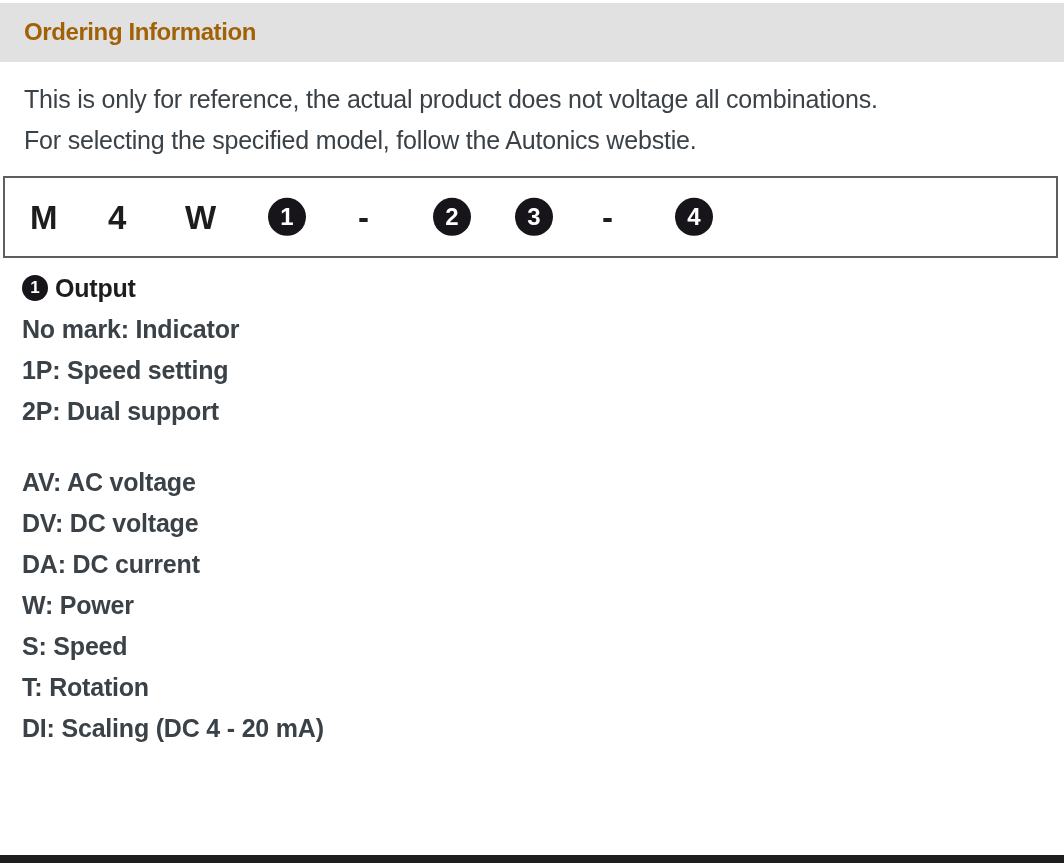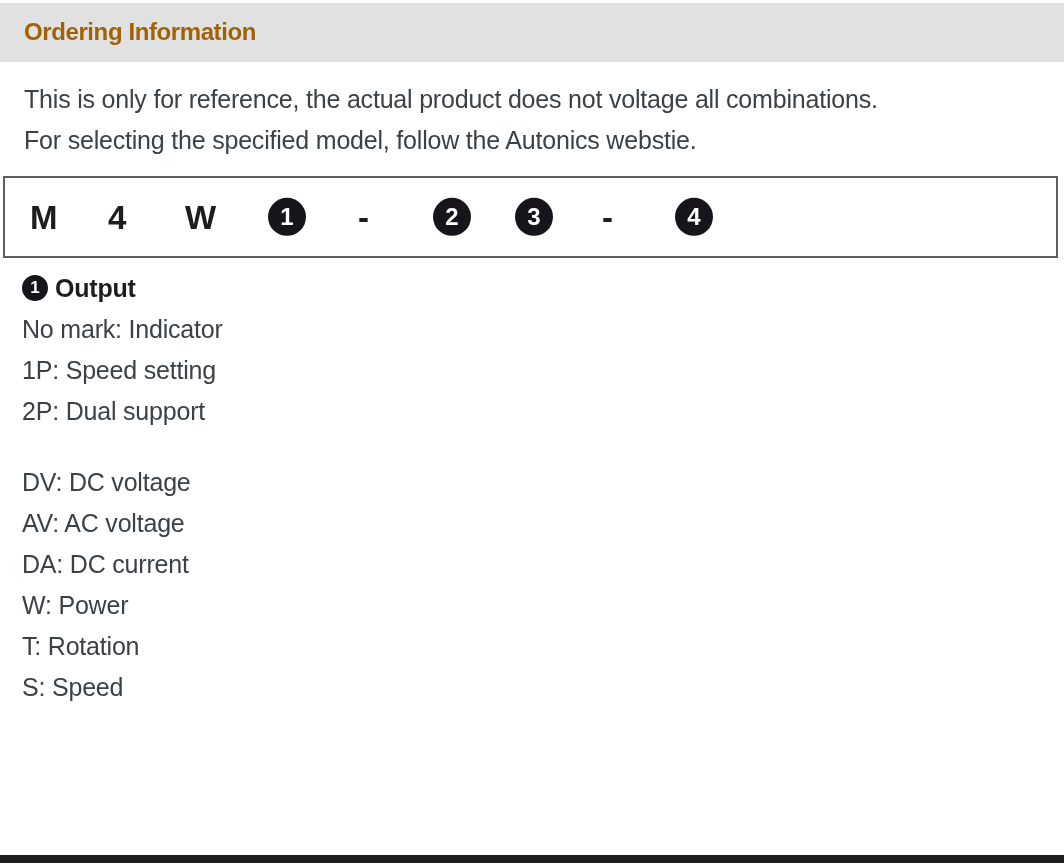--- a/index.html
+++ b/index.html
@@ -145,20 +145,21 @@
     letter-spacing: -0.2px;
   }
   .group-title .badge-sm { margin-right: 7px; }
 
   .item {
     font-size: 25px;
     line-height: 41px;
     color: #3a4147;
     white-space: nowrap;
     letter-spacing: -0.2px;
+    font-weight: bold;
   }
 
   .spacer { height: 30px; }
   .spacer-tall { height: 58px; }
 
   
   .bottom-bar {
     position: absolute;
     left: 0;
     top: 855px;
@@ -198,26 +199,27 @@
   <div class="legend">
     <div class="col col-left" id="col-left">
         <div class="group">
           <div class="group-title"><span class="badge badge-sm">1</span><span>Output</span></div>
           <div class="item">No mark: Indicator</div>
           <div class="item">1P: Speed setting</div>
           <div class="item">2P: Dual support</div>
         </div>
         <div class="spacer"></div>
         <div class="group">
+          <div class="item">AV: AC voltage</div>
           <div class="item">DV: DC voltage</div>
-          <div class="item">AV: AC voltage</div>
           <div class="item">DA: DC current</div>
           <div class="item">W: Power</div>
+          <div class="item">S: Speed</div>
           <div class="item">T: Rotation</div>
-          <div class="item">S: Speed</div>
+          <div class="item">DI: Scaling (DC 4 - 20 mA)</div>
         </div>
       </div>
     <div class="col col-right" id="col-right">
         <div class="spacer-tall"></div>
       </div>
   </div>
 
   <div class="bottom-bar"></div>
 
 </div>

